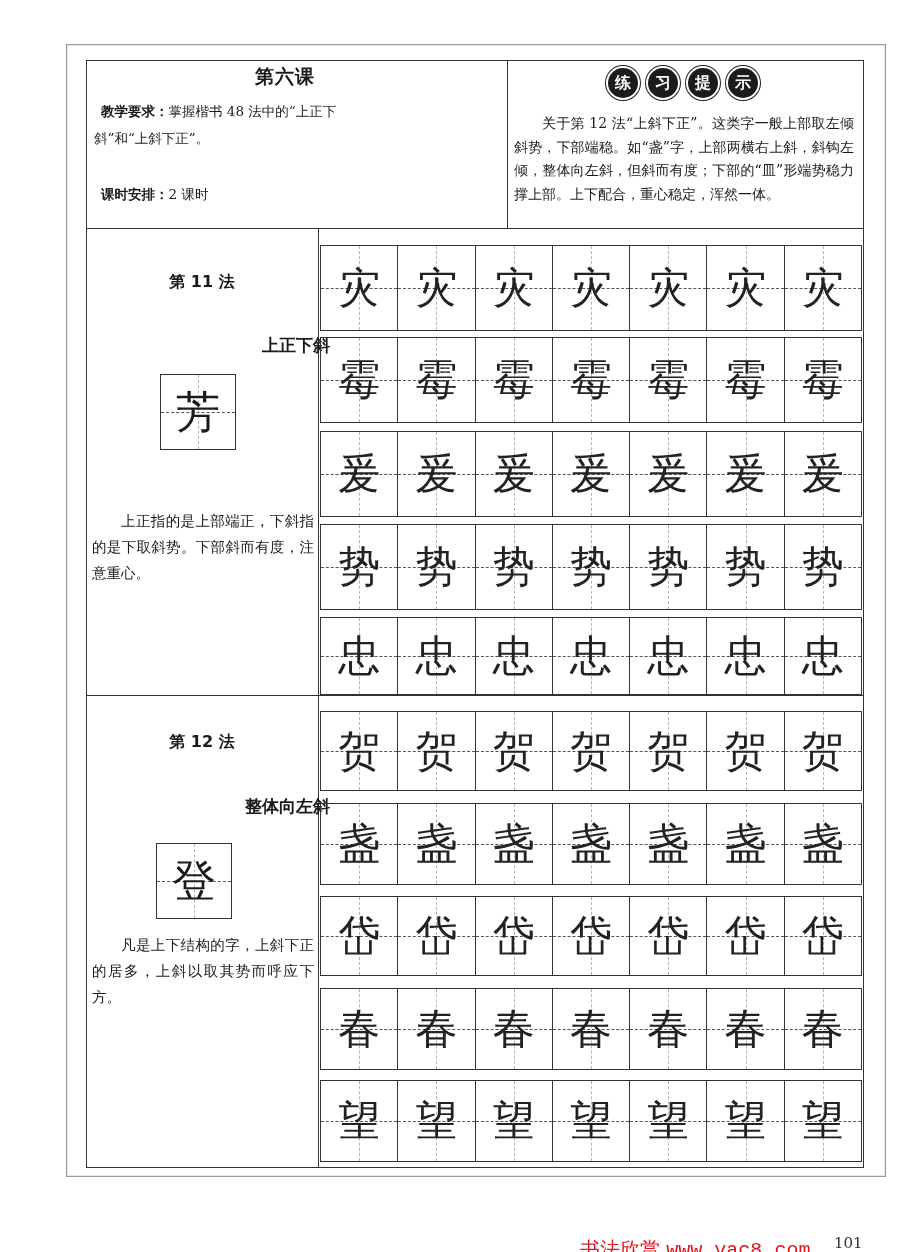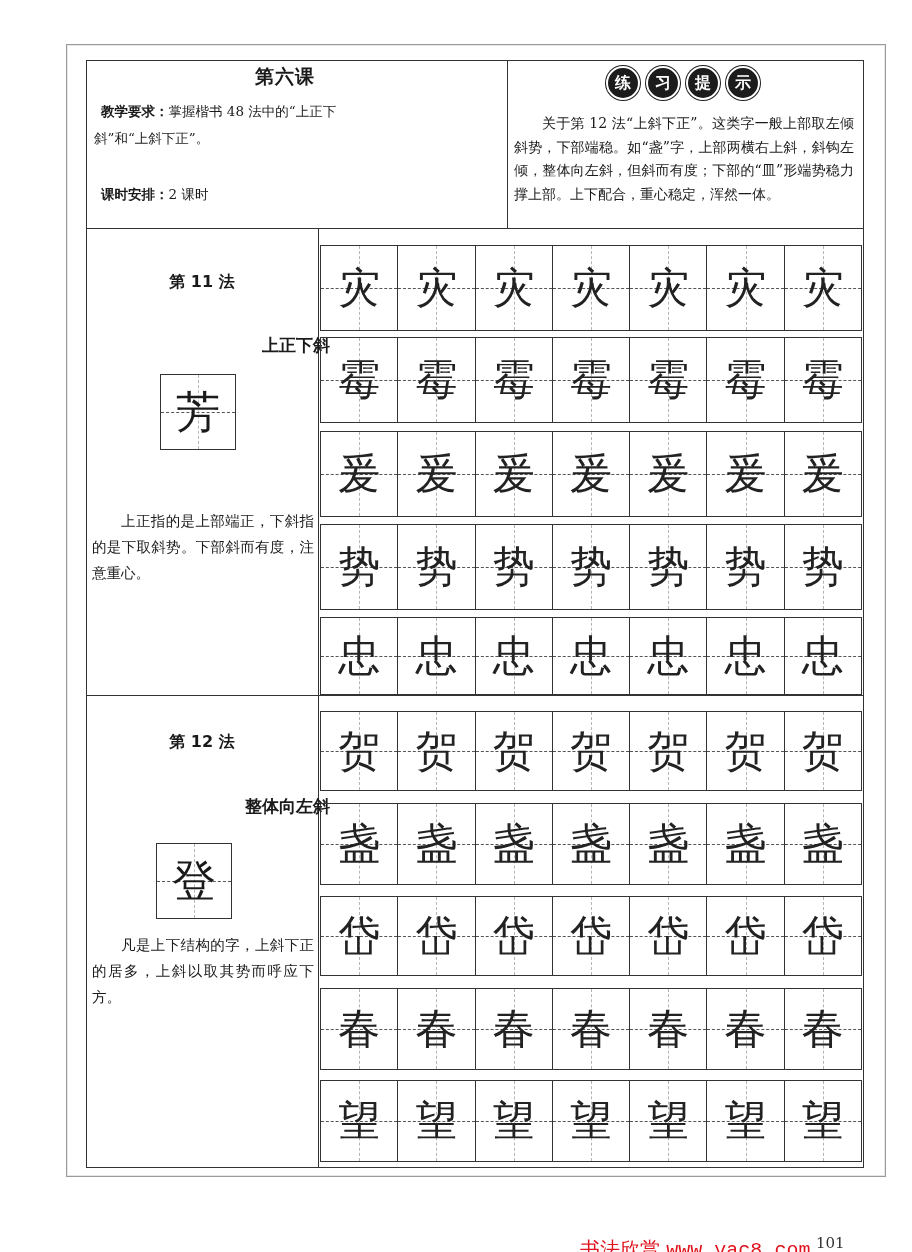--- a/index.html
+++ b/index.html
@@ -90,21 +90,21 @@
   .example-box::after {
     content:""; position:absolute; top:0; bottom:0; left:50%; border-left:1px dashed #777; opacity:.55;
   }
   .example-box span { position:relative; z-index:1; }
 
   .watermark {
     left:580px; top:1236px; color:#e0141e; font-size:20px;
     font-family:"DejaVu Serif","Liberation Serif",serif; white-space:pre;
   }
   .watermark .url { font-family:"Liberation Mono","DejaVu Sans Mono",monospace; font-size:20px; }
-  .page-num { left:816px; top:1234px; font-size:15px; color:#333; }
+  .page-num { left:834px; top:1234px; font-size:15px; color:#333; }
 </style>
 </head>
 <body>
 
 <div class="abs outer-frame"></div>
 <div class="abs inner-frame"></div>
 
 <div class="abs hline" style="left:86px; top:228px; width:778px;"></div>
 <div class="abs vline" style="left:507px; top:60px; height:168px; border-left-width:1px;"></div>
 

